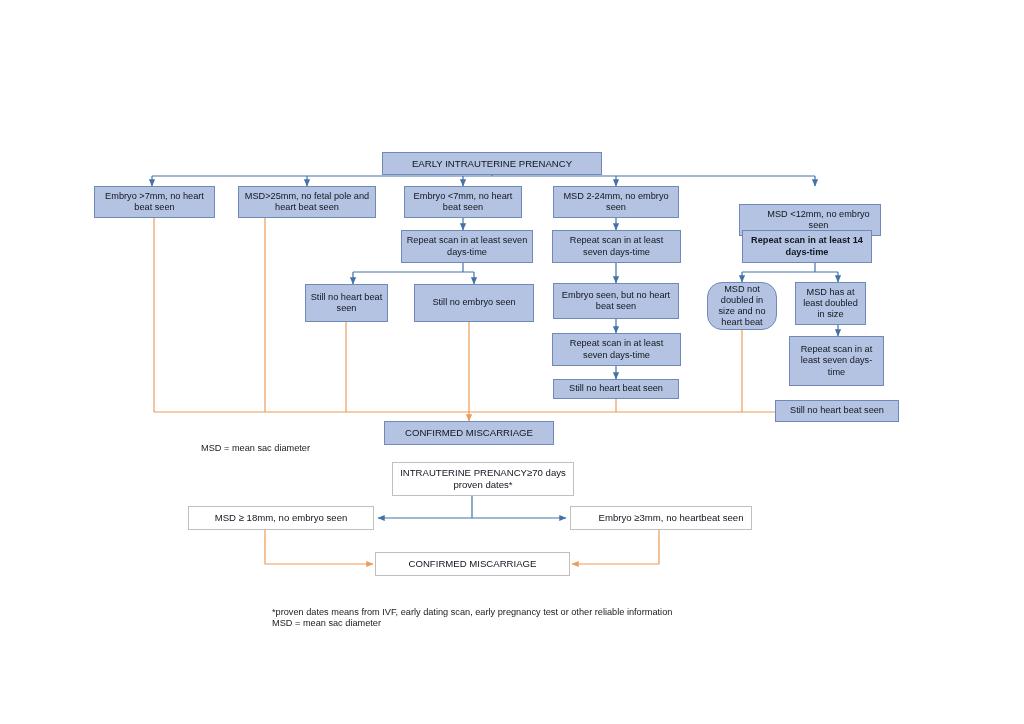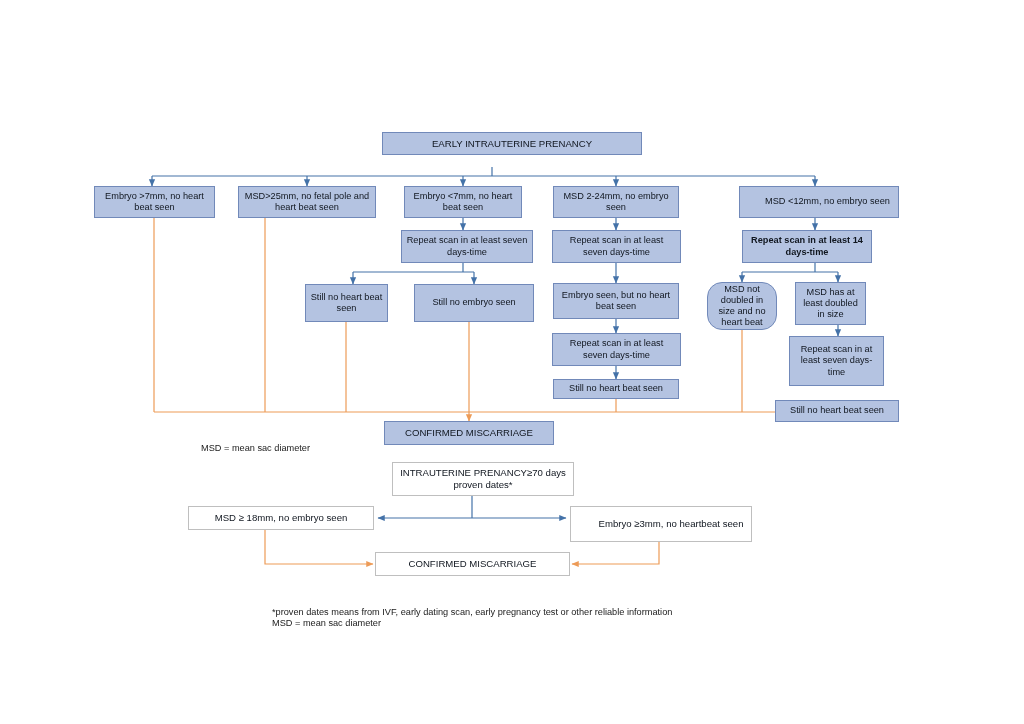--- a/index.html
+++ b/index.html
@@ -73,41 +73,41 @@
       <path d="M616,399 L616,412"></path>
       <path d="M742,330 L742,412"></path>
       <path d="M775,412 L154,412"></path>
       <path d="M469,412 L469,421" marker-end="url(#aor)"></path>
 
       <path d="M265,530 L265,564 L373,564" marker-end="url(#aor)"></path>
       <path d="M659,530 L659,564 L572,564" marker-end="url(#aor)"></path>
     </g>
   </svg>
 
-  <div class="node blue t95 pad" style="left:382px;top:132px;width:260px;height:23px;">
+  <div class="node blue t95 pad" style="left:382px;top:152px;width:220px;height:23px;">
     <span>EARLY INTRAUTERINE PRENANCY</span>
   </div>
 
   <div class="node blue t9 pad" style="left:94px;top:186px;width:121px;height:32px;">
     <span>Embryo &gt;7mm, no heart beat seen</span>
   </div>
 
   <div class="node blue t9 pad" style="left:238px;top:186px;width:138px;height:32px;">
     <span>MSD&gt;25mm, no fetal pole and heart beat seen</span>
   </div>
 
   <div class="node blue t9 pad" style="left:404px;top:186px;width:118px;height:32px;">
     <span>Embryo &lt;7mm, no heart beat seen</span>
   </div>
 
   <div class="node blue t9 pad" style="left:553px;top:186px;width:126px;height:32px;">
     <span>MSD 2-24mm, no embryo seen</span>
   </div>
 
-  <div class="node blue t9 pad" style="left:739px;top:186px;width:160px;height:32px;padding-left:21px;">
+  <div class="node blue t9 pad" style="left:739px;top:204px;width:142px;height:32px;padding-left:21px;">
     <span>MSD &lt;12mm, no embryo seen</span>
   </div>
 
   <div class="node blue t9 pad" style="left:401px;top:230px;width:132px;height:33px;">
     <span>Repeat scan in at least seven days-time</span>
   </div>
 
   <div class="node blue t9 pad" style="left:552px;top:230px;width:129px;height:33px;">
     <span>Repeat scan in at least seven days-time</span>
   </div>
@@ -161,21 +161,21 @@
   </div>
 
   <div class="node plain t95 pad" style="left:392px;top:462px;width:182px;height:34px;">
     <span>INTRAUTERINE PRENANCY≥70 days proven dates*</span>
   </div>
 
   <div class="node plain t95 pad" style="left:188px;top:506px;width:186px;height:24px;">
     <span>MSD ≥ 18mm, no embryo seen</span>
   </div>
 
-  <div class="node plain t95 pad" style="left:570px;top:506px;width:182px;height:36px;padding-left:24px;">
+  <div class="node plain t95 pad" style="left:570px;top:506px;width:182px;height:24px;padding-left:24px;">
     <span>Embryo ≥3mm, no heartbeat seen</span>
   </div>
 
   <div class="node plain t95 pad" style="left:375px;top:552px;width:195px;height:24px;">
     <span>CONFIRMED MISCARRIAGE</span>
   </div>
 
   <div class="note t9" style="left:272px;top:593px;width:500px;">
     <span>*proven dates means from IVF, early dating scan, early pregnancy test or other reliable information</span>
   </div>

